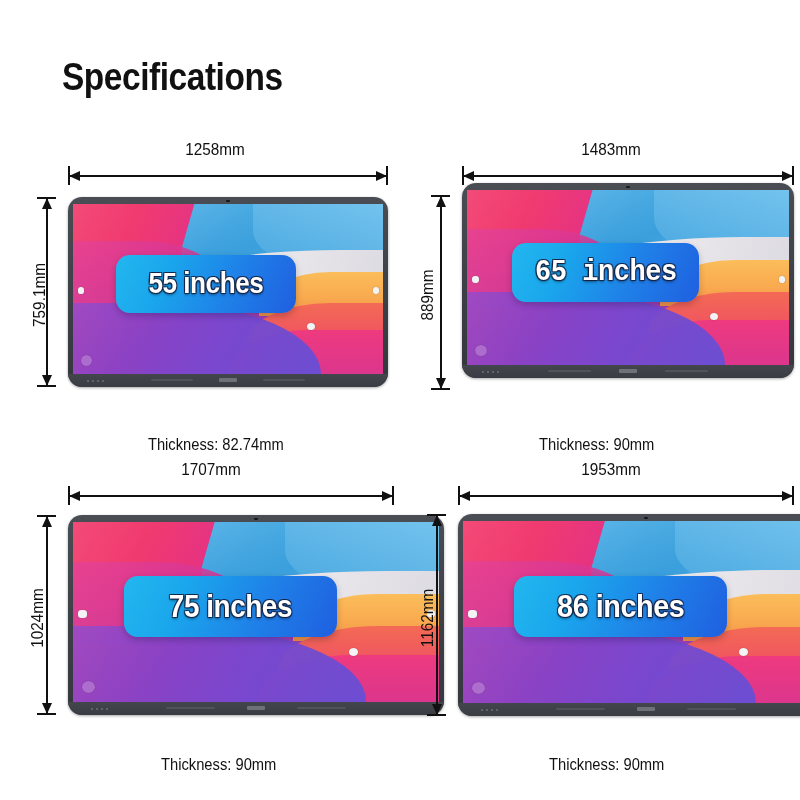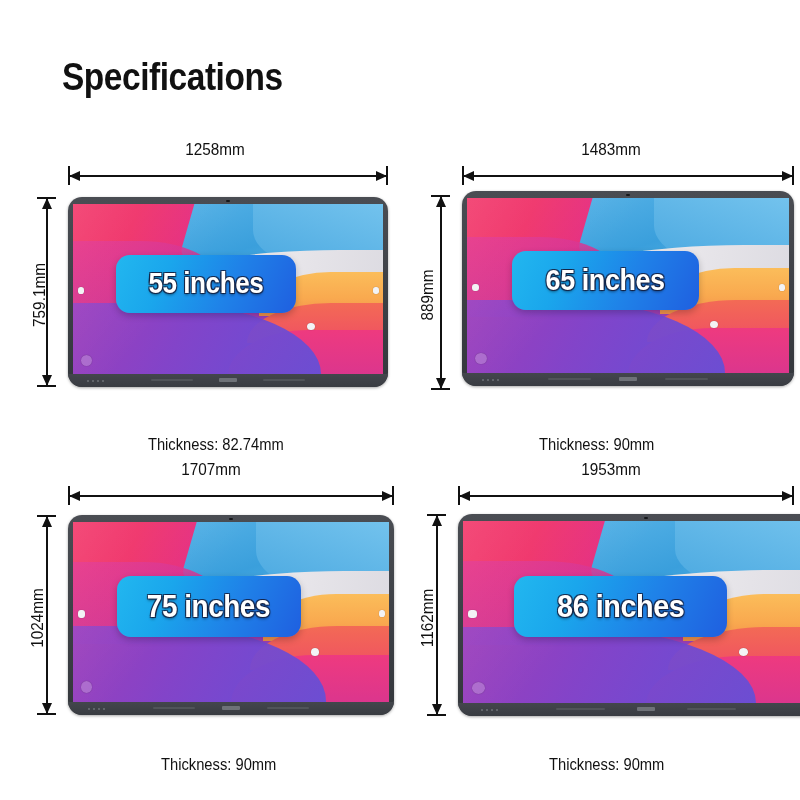--- a/index.html
+++ b/index.html
@@ -465,21 +465,21 @@
     <div class="dim-height-line" style="left:35px; top:55px; height:195px;">
       <div class="bar"></div>
       <div class="tick top"></div>
       <div class="tick bottom"></div>
       <div class="arrow top"></div>
       <div class="arrow bottom"></div>
     </div>
 
     <div class="dim-height-label" style="left:-22px; top:145px; width:100px; text-align:center;">889mm</div>
 
-    <div class="display" style="left:62px; top:51px; width:332px; height:195px;">
+    <div class="display" style="left:62px; top:43px; width:332px; height:195px;font-family:Liberation Mono, monospace;">
       <div class="bezel-top">
         <div class="camera"></div>
       </div>
       <div class="screen">
         <div class="wall">
           <div class="band-blue"></div>
           <div class="band-blue2"></div>
           <div class="band-magenta"></div>
           <div class="band-white"></div>
           <div class="band-orange"></div>
@@ -527,21 +527,21 @@
     <div class="dim-height-line" style="left:41px; top:55px; height:200px;">
       <div class="bar"></div>
       <div class="tick top"></div>
       <div class="tick bottom"></div>
       <div class="arrow top"></div>
       <div class="arrow bottom"></div>
     </div>
 
     <div class="dim-height-label" style="left:-12px; top:148px; width:100px; text-align:center;">1024mm</div>
 
-    <div class="display" style="left:68px; top:55px; width:326px; height:200px;">
+    <div class="display" style="left:68px; top:55px; width:376px; height:200px;">
       <div class="bezel-top">
         <div class="camera"></div>
       </div>
       <div class="screen">
         <div class="wall">
           <div class="band-blue"></div>
           <div class="band-blue2"></div>
           <div class="band-magenta"></div>
           <div class="band-white"></div>
           <div class="band-orange"></div>

